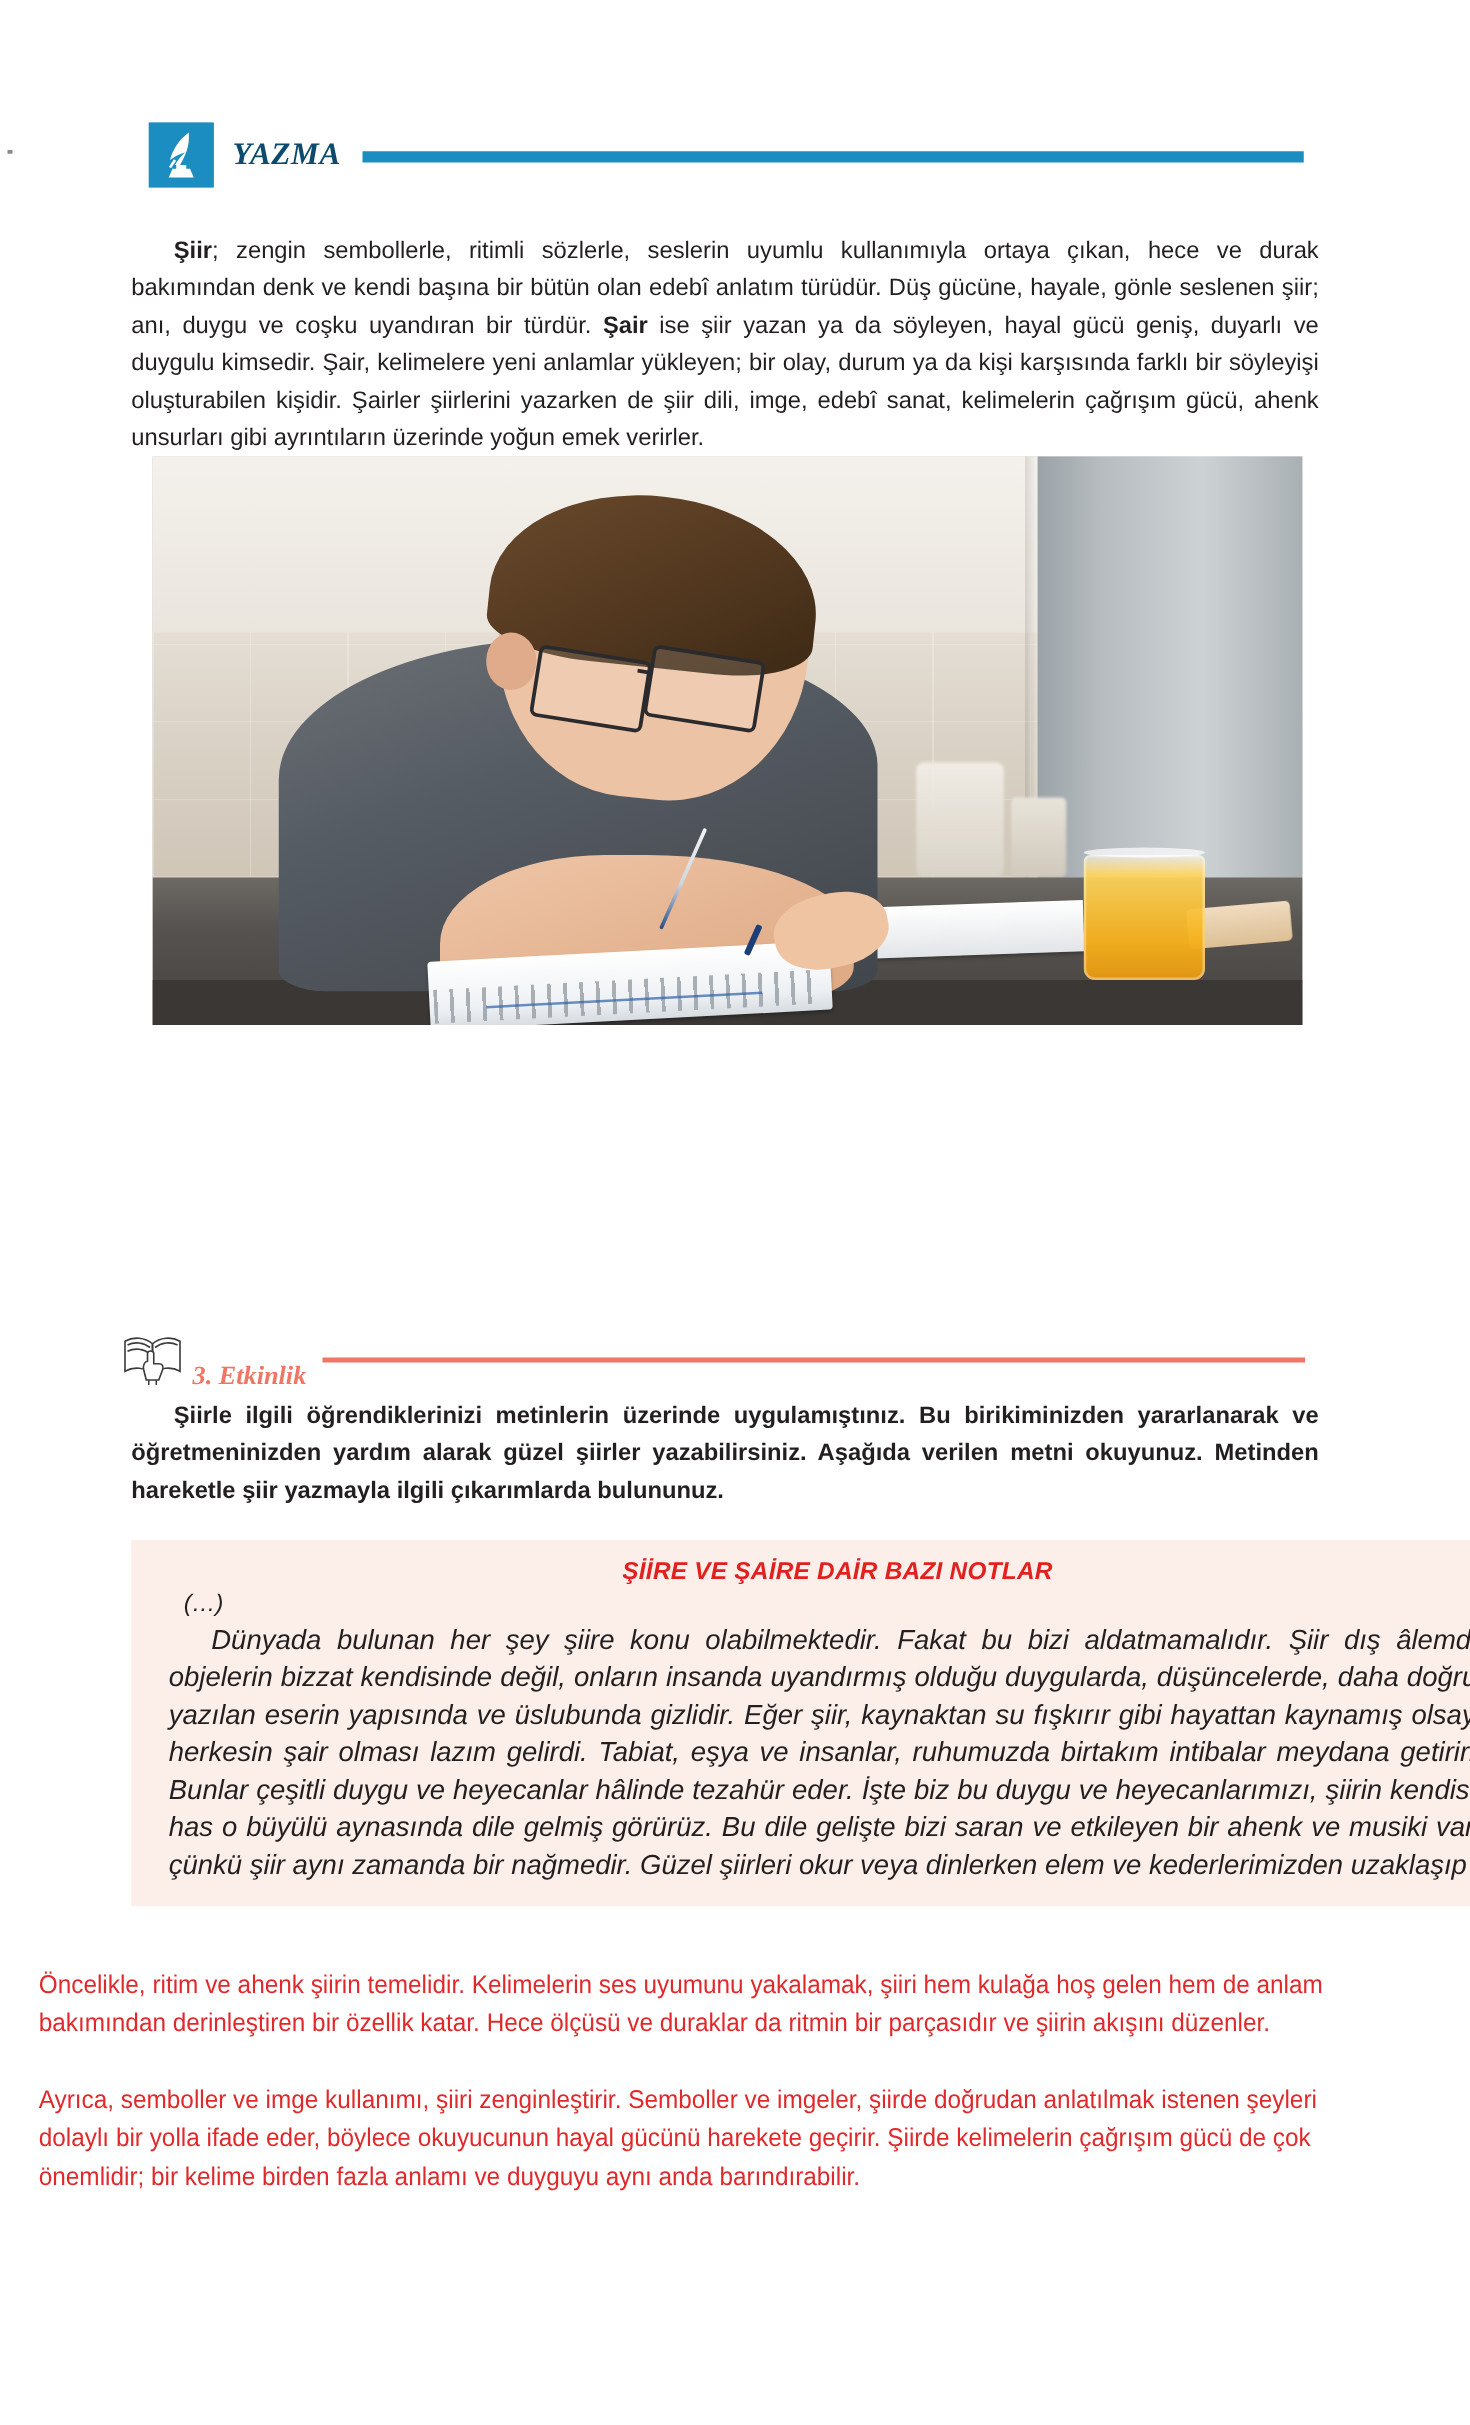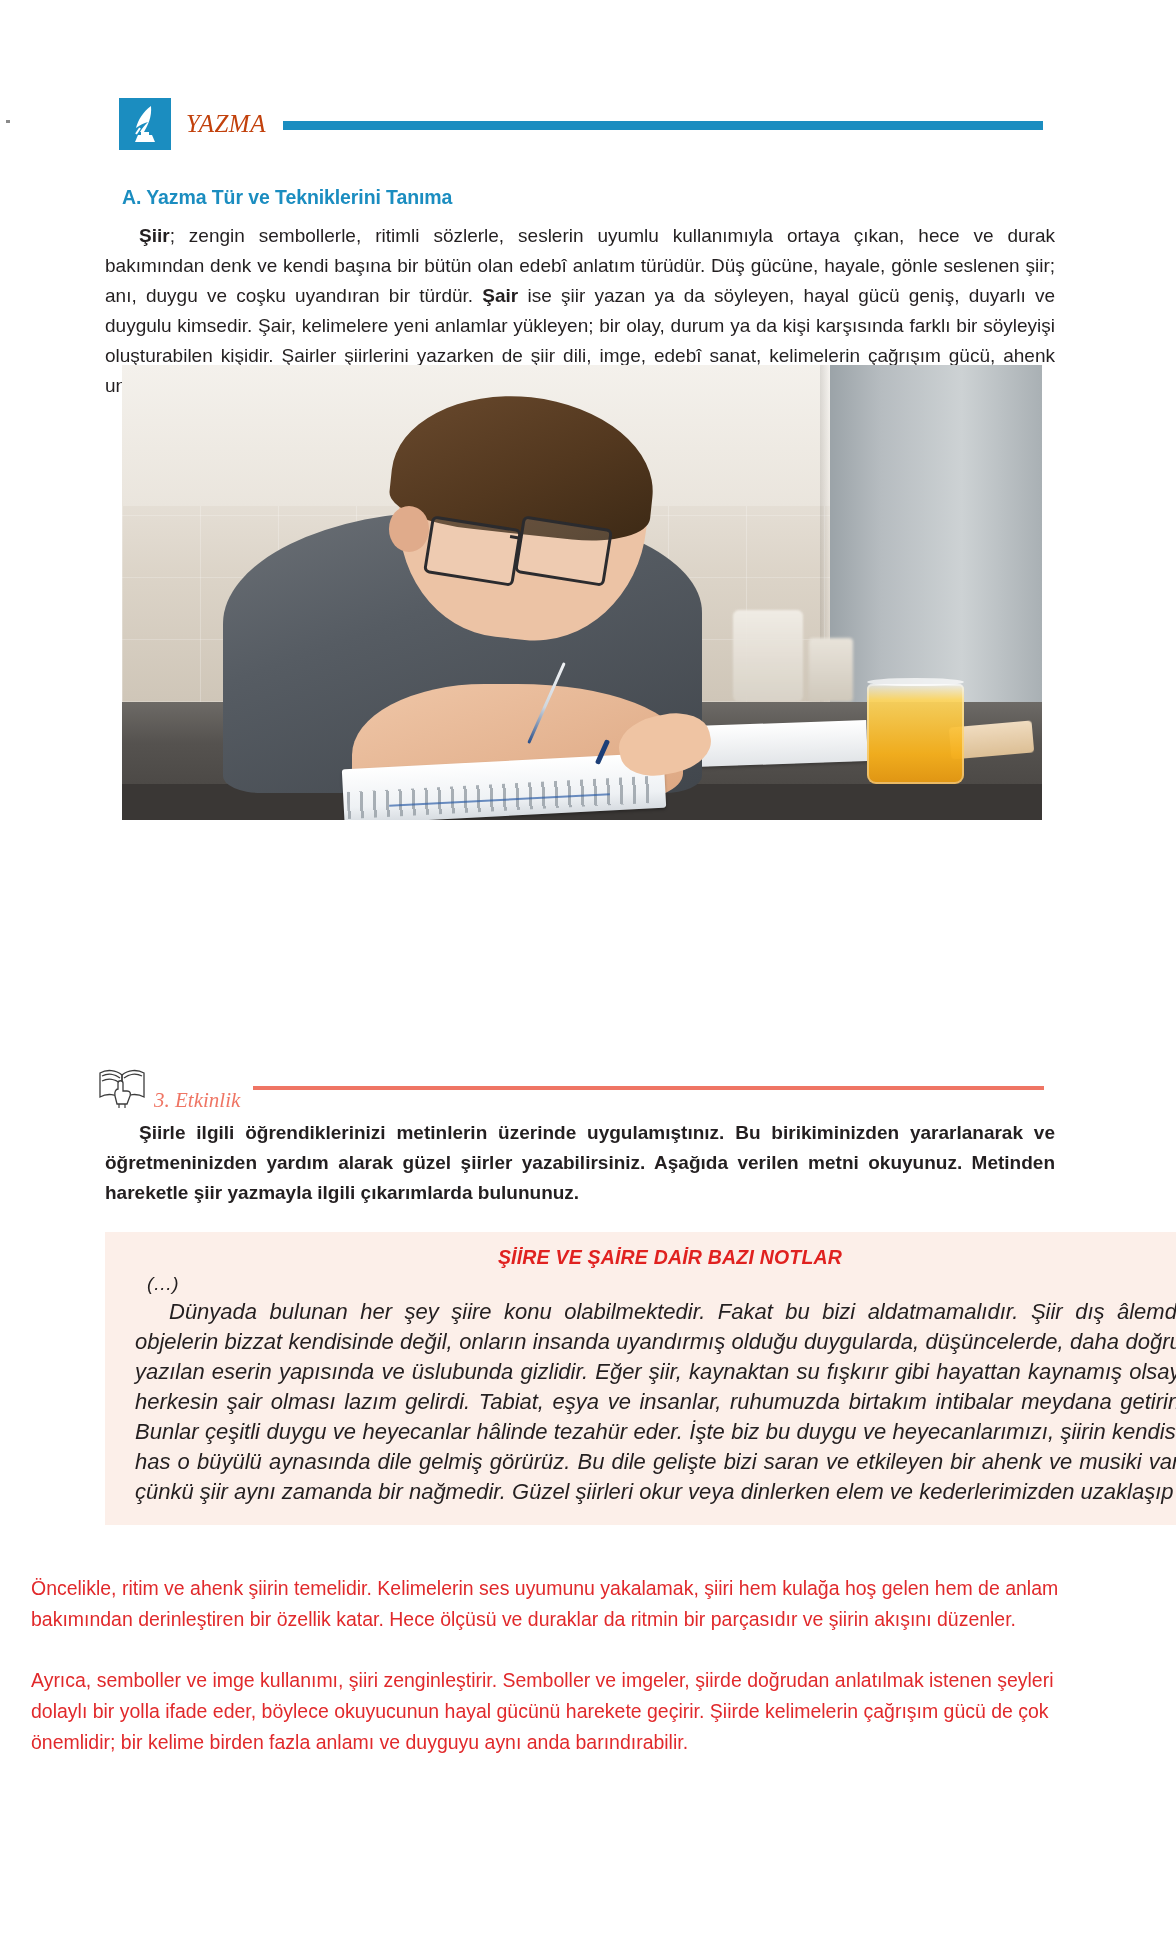--- a/index.html
+++ b/index.html
@@ -45,25 +45,25 @@
   .yazma-badge {
     width: 52px;
     height: 52px;
     background: #1b8dc0;
     position: relative;
     flex: 0 0 auto;
   }
   .yazma-badge svg { display: block; }
   .yazma-title {
     font-family: "Liberation Serif", serif;
-    font-weight: normal;
+    font-weight: bold;
     font-style: italic;
     font-size: 25px;
     letter-spacing: 0.5px;
-    color: #c2410c;
+    color: #0c4a6e;
     margin-left: 15px;
     white-space: nowrap;
   }
   .yazma-rule {
     flex: 1 1 auto;
     height: 9px;
     background: #1b8dc0;
     margin-left: 17px;
     margin-top: 2px;
   }
@@ -275,21 +275,21 @@
     left: 96px;
     top: 1063px;
     width: 948px;
     height: 46px;
     display: flex;
     align-items: center;
   }
   .etkinlik-icon { width: 56px; height: 46px; flex: 0 0 auto; }
   .etkinlik-title {
     font-family: "Liberation Serif", serif;
-    font-weight: normal;
+    font-weight: bold;
     font-style: italic;
     font-size: 21px;
     color: #ef7564;
     margin-left: 2px;
     white-space: nowrap;
     margin-top: 28px;
   }
   .etkinlik-rule {
     flex: 1 1 auto;
     height: 4px;
@@ -386,21 +386,20 @@
         <path d="M21 30 L17 36" stroke="#ffffff" stroke-width="2" fill="none"></path>
         <path d="M19 37 H33 L36 44 H16 Z" fill="#ffffff"></path>
         <rect x="22" y="34" width="8" height="4" fill="#ffffff"></rect>
       </svg>
     </div>
     <div class="yazma-title">YAZMA</div>
     <div class="yazma-rule"></div>
   </div>
 
   <div class="content">
-    <h2 class="sub-heading">A. Yazma Tür ve Tekniklerini Tanıma</h2>
     <p class="body-par">
       <b>Şiir</b><span>; zengin sembollerle, ritimli sözlerle, seslerin uyumlu kullanımıyla ortaya çıkan, hece ve durak bakımından denk ve kendi başına bir bütün olan edebî anlatım türüdür. Düş gücüne, hayale, gönle seslenen şiir; anı, duygu ve coşku uyandıran bir türdür. </span><b>Şair</b><span> ise şiir yazan ya da söyleyen, hayal gücü geniş, duyarlı ve duygulu kimsedir. Şair, kelimelere yeni anlamlar yükleyen; bir olay, durum ya da kişi karşısında farklı bir söyleyişi oluşturabilen kişidir. Şairler şiirlerini yazarken de şiir dili, imge, edebî sanat, kelimelerin çağrışım gücü, ahenk unsurları gibi ayrıntıların üzerinde yoğun emek verirler.</span>
     </p>
   </div>
 
   <div class="photo-wrap">
     <div class="photo">
       <div class="ph-wall"></div>
       <div class="ph-wall-upper"></div>
       <div class="ph-tilelines"></div>

